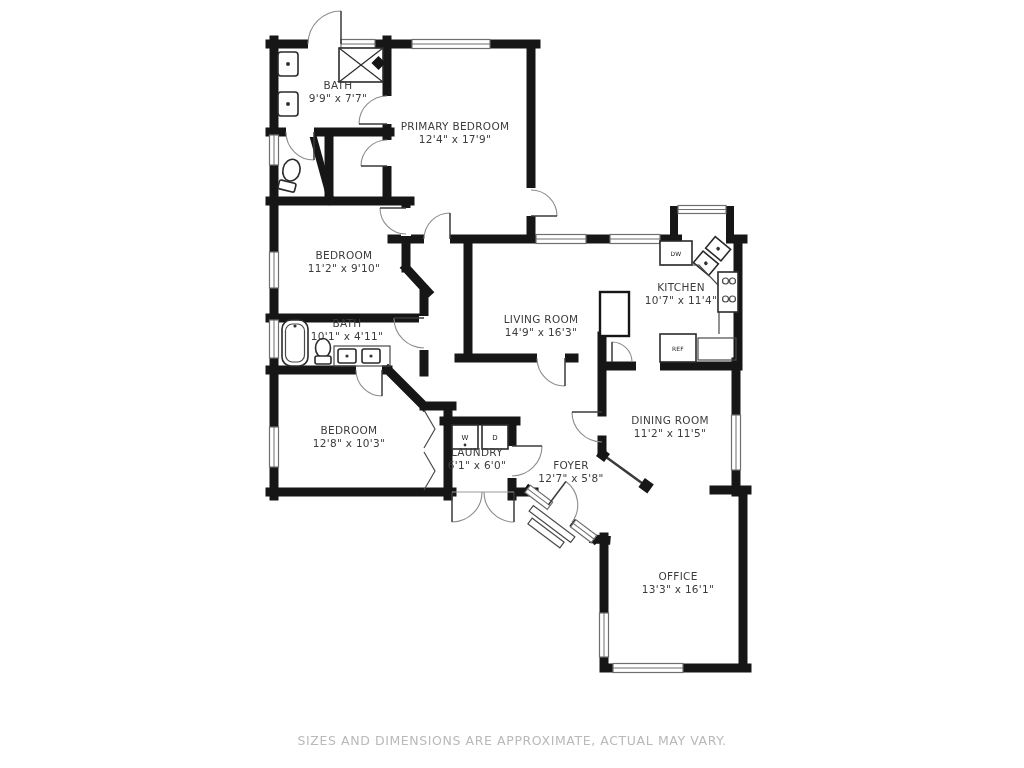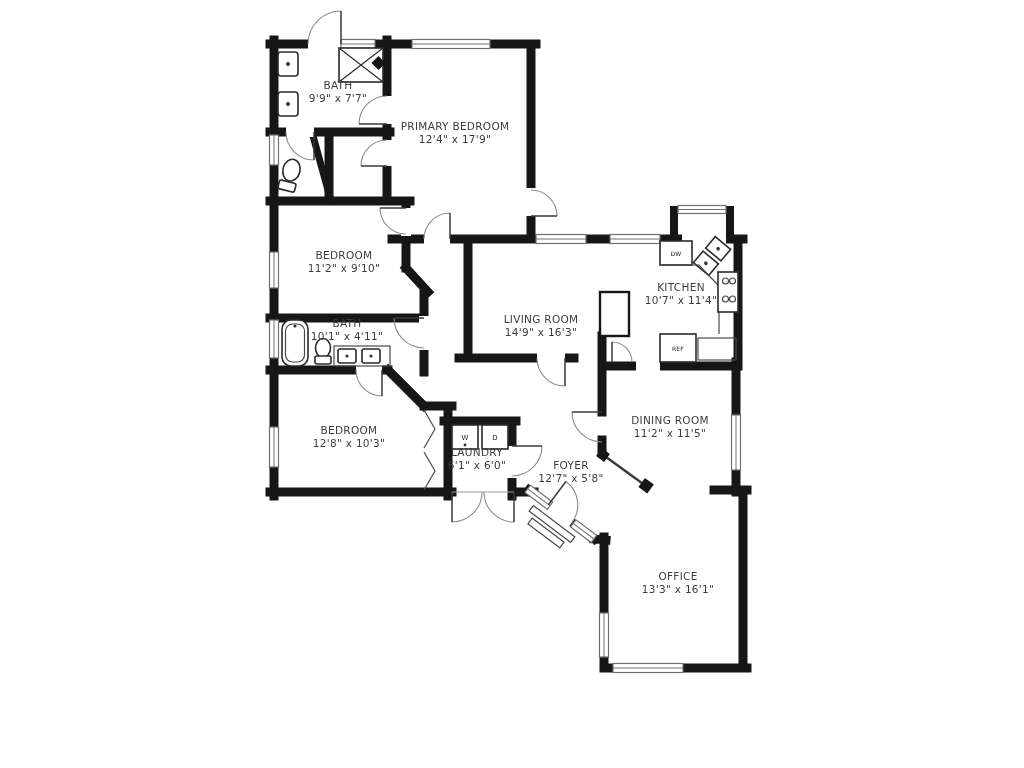--- a/index.html
+++ b/index.html
@@ -334,13 +334,14 @@
         <text x="681" y="304" class="room-dims">10'7" x 11'4"</text>
         <text x="670" y="424" class="room-name">DINING ROOM</text>
         <text x="670" y="437" class="room-dims">11'2" x 11'5"</text>
         <text x="571" y="469" class="room-name">FOYER</text>
         <text x="571" y="482" class="room-dims">12'7" x 5'8"</text>
         <text x="678" y="580" class="room-name">OFFICE</text>
         <text x="678" y="593" class="room-dims">13'3" x 16'1"</text>
       </g>
 </svg>
 
+<div class="disclaimer">SIZES AND DIMENSIONS ARE APPROXIMATE, ACTUAL MAY VARY.</div>
 </div>
 
 </body></html>

